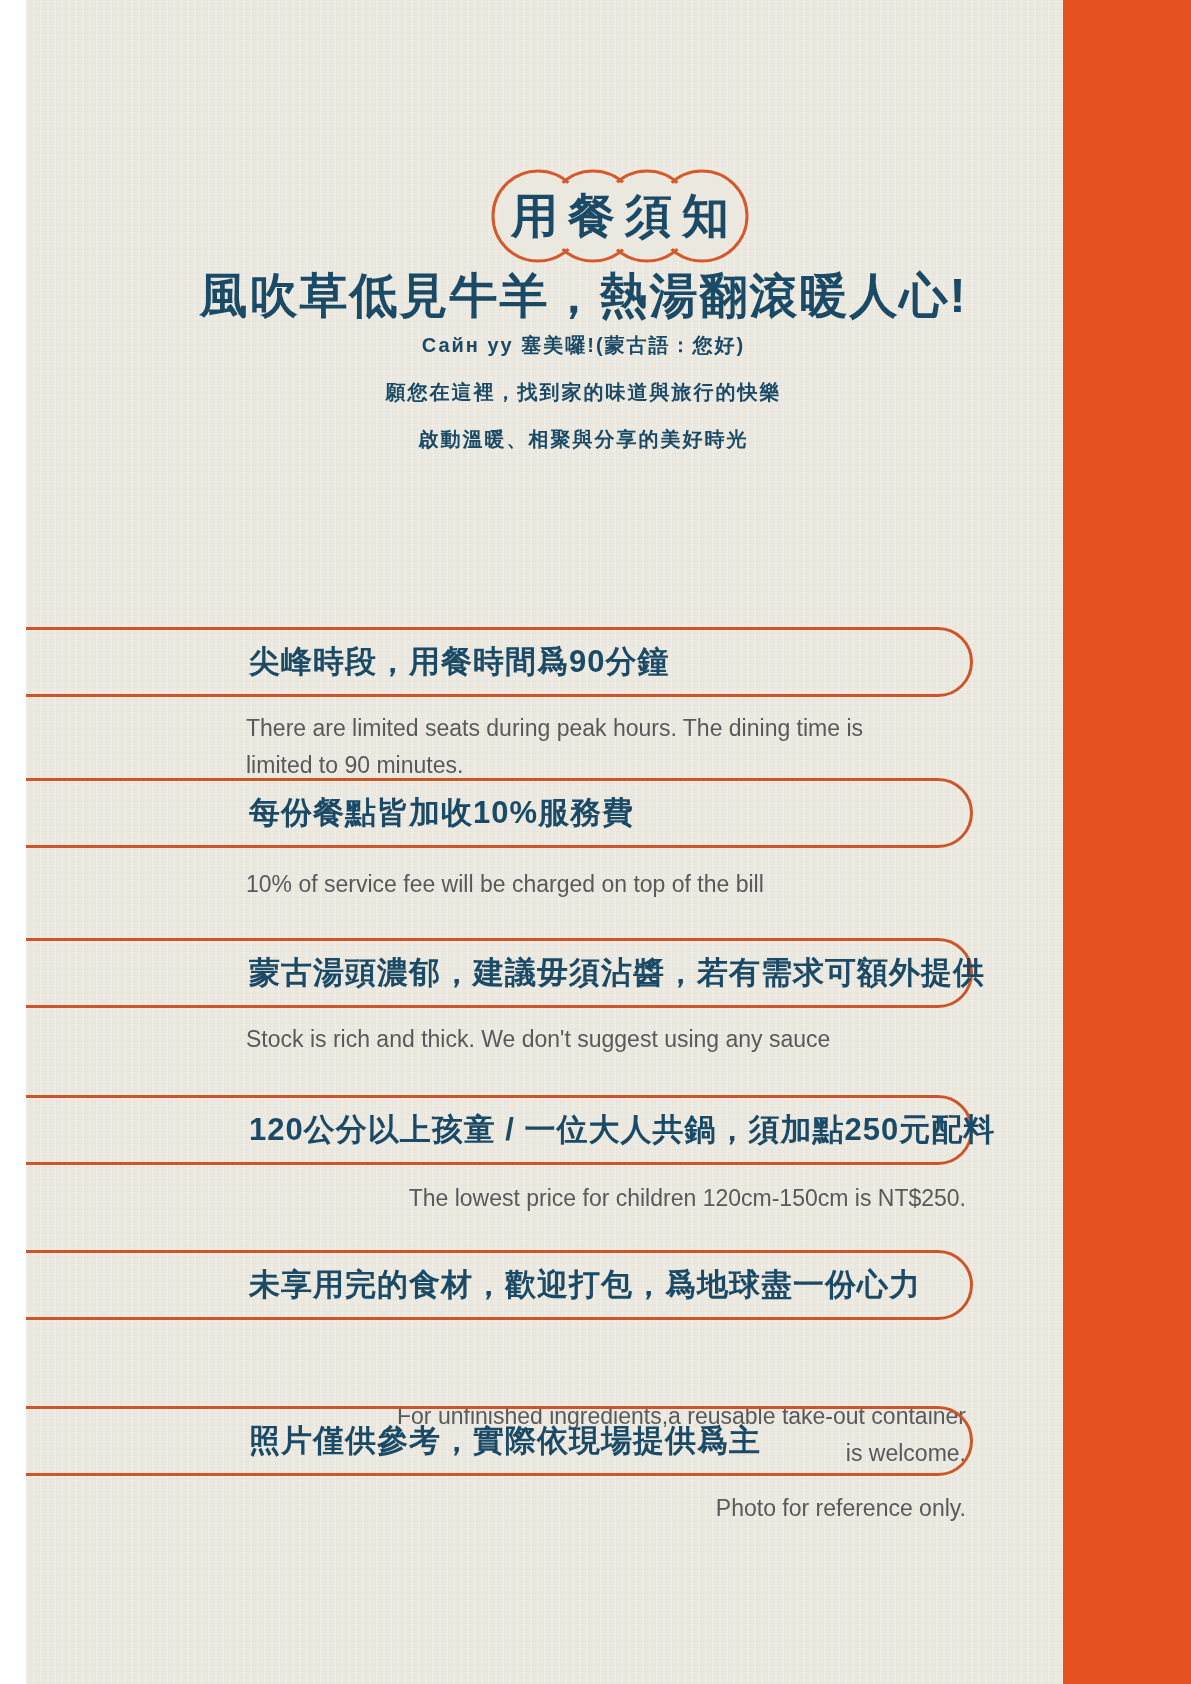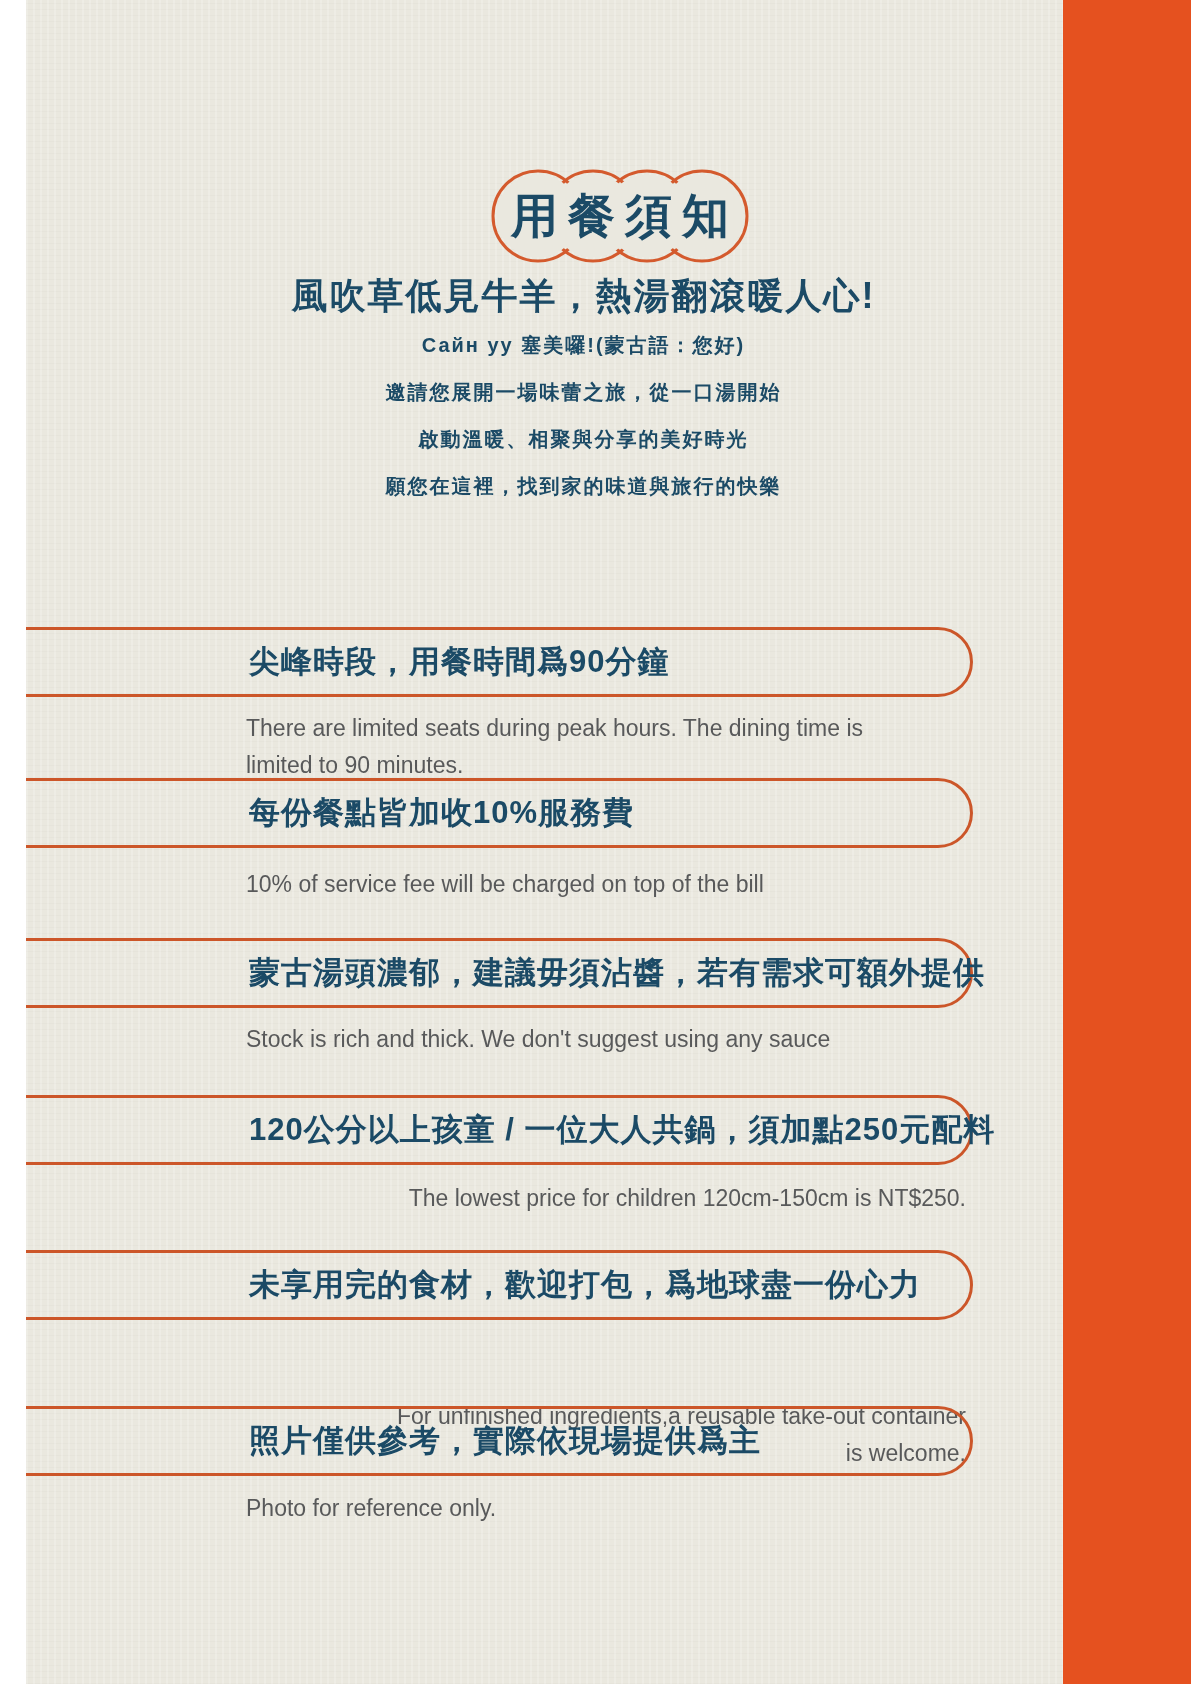--- a/index.html
+++ b/index.html
@@ -29,21 +29,21 @@
     font-weight:bold;
     font-size:47px;
     letter-spacing:10px;
     fill:#1B4A66;
   }
   
   .intro{
     position:absolute; top:270px; left:75px; width:965px;
     text-align:center; color:#1B4A66; font-weight:bold;
   }
-  .intro .headline{ font-size:36px; line-height:52px; letter-spacing:2px; }
+  .intro .headline{ font-size:48px; line-height:52px; letter-spacing:2px; }
   .intro .line{ font-size:20px; line-height:47px; letter-spacing:2px; }
   
   .pill{
     position:absolute; left:-60px; width:1007px; height:70px;
     border:3px solid #CC5629; border-radius:40px;
   }
   .pill .pill-title{
     display:block; line-height:64px; padding-left:280px;
     font-size:31px; font-weight:bold; color:#1B4A66; letter-spacing:1px;
     white-space:nowrap;
@@ -73,23 +73,22 @@
       <circle cx="102" cy="48" r="41.5"></circle>
       <circle cx="156" cy="48" r="41.5"></circle>
       <circle cx="211" cy="48" r="41.5"></circle>
     </g>
     <text x="134" y="64" text-anchor="middle">用餐須知</text>
   </svg>
 
   <div class="intro">
     <p class="headline">風吹草低見牛羊，熱湯翻滾暖人心!</p>
     <p class="line">Сайн уу 塞美囉!(蒙古語：您好)</p>
-    <p class="line">邀請您展開一場味蕾之旅，從一口湯開始</p>
+    <p class="line">願您在這裡，找到家的味道與旅行的快樂</p>
     <p class="line">啟動溫暖、相聚與分享的美好時光</p>
-    <p class="line">願您在這裡，找到家的味道與旅行的快樂</p>
   </div>
 
   <div class="pill" style="top:627px;">
     <span class="pill-title">尖峰時段，用餐時間爲90分鐘</span>
   </div>
   <p class="desc" style="top:710px;">There are limited seats during peak hours. The dining time is
 limited to 90 minutes.</p>
 
   <div class="pill" style="top:778px;">
     <span class="pill-title">每份餐點皆加收10%服務費</span>
@@ -108,15 +107,15 @@
 
   <div class="pill" style="top:1250px;">
     <span class="pill-title">未享用完的食材，歡迎打包，爲地球盡一份心力</span>
   </div>
   <p class="desc" style="top:1398px;text-align:right;">For unfinished ingredients,a reusable take-out container
 is welcome.</p>
 
   <div class="pill" style="top:1406px;">
     <span class="pill-title">照片僅供參考，實際依現場提供爲主</span>
   </div>
-  <p class="desc" style="top:1490px;">Photo for reference only.</p>
+  <p class="desc" style="top:1490px;text-align:right;">Photo for reference only.</p>
 
 </div>
 
 </body></html>

